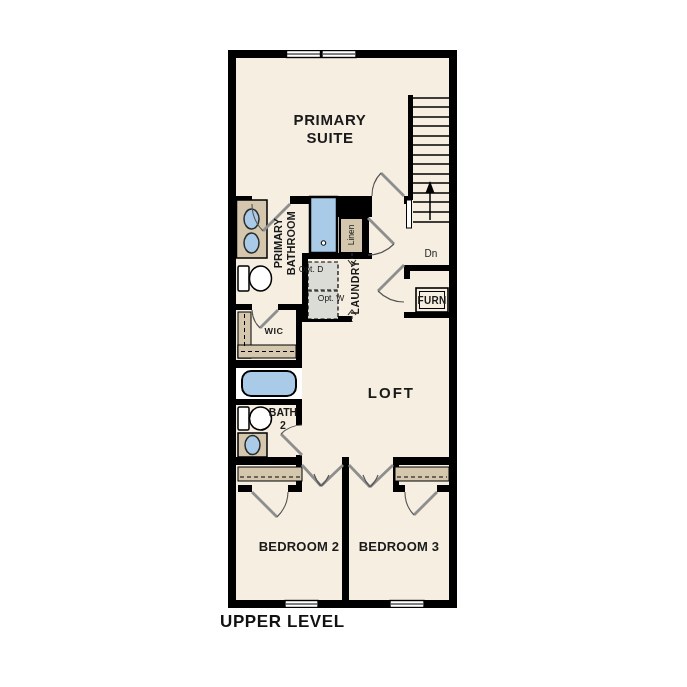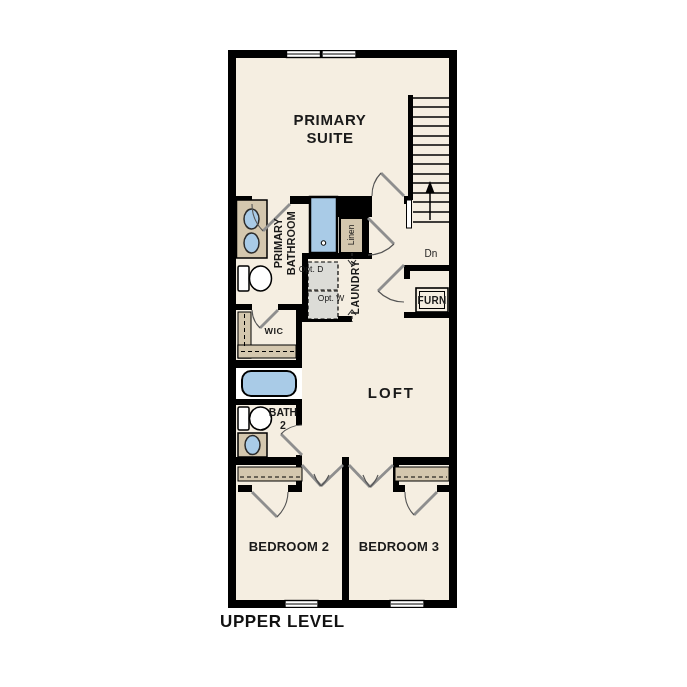--- a/index.html
+++ b/index.html
@@ -211,17 +211,17 @@
   <div class="label rot" style="left:22px;top:180px;width:70px;font-size:11px;">PRIMARY BATHROOM</div>
   <div class="label rot tiny" style="left:105px;top:180px;width:37px;">Linen</div>
   <div class="label rot" style="left:97px;top:231px;width:60px;font-size:10.5px;letter-spacing:.5px;">LAUNDRY</div>
   <div class="label tiny" style="left:68px;top:215px;width:30px;">Opt. D</div>
   <div class="label tiny" style="left:80px;top:244px;width:30px;padding-left:8px;">Opt. W</div>
   <div class="label wic-l" style="left:26px;top:276px;width:40px;">WIC</div>
   <div class="label furn-l" style="left:188px;top:245px;width:32px;">FURN</div>
   <div class="label dn-l" style="left:188px;top:176px;width:30px;margin-top:22px;">Dn</div>
   <div class="label loft-l" style="left:107px;top:334px;width:80px;">LOFT</div>
   <div class="label room-sm" style="left:38px;top:356px;width:34px;">BATH 2</div>
-  <div class="label room-md" style="left:11px;top:489px;width:100px;">BEDROOM 2</div>
+  <div class="label room-md" style="left:21px;top:489px;width:100px;">BEDROOM 2</div>
   <div class="label room-md" style="left:121px;top:489px;width:100px;">BEDROOM 3</div>
 </div>
 
 <div class="title">UPPER LEVEL</div>
 
 </body></html>

